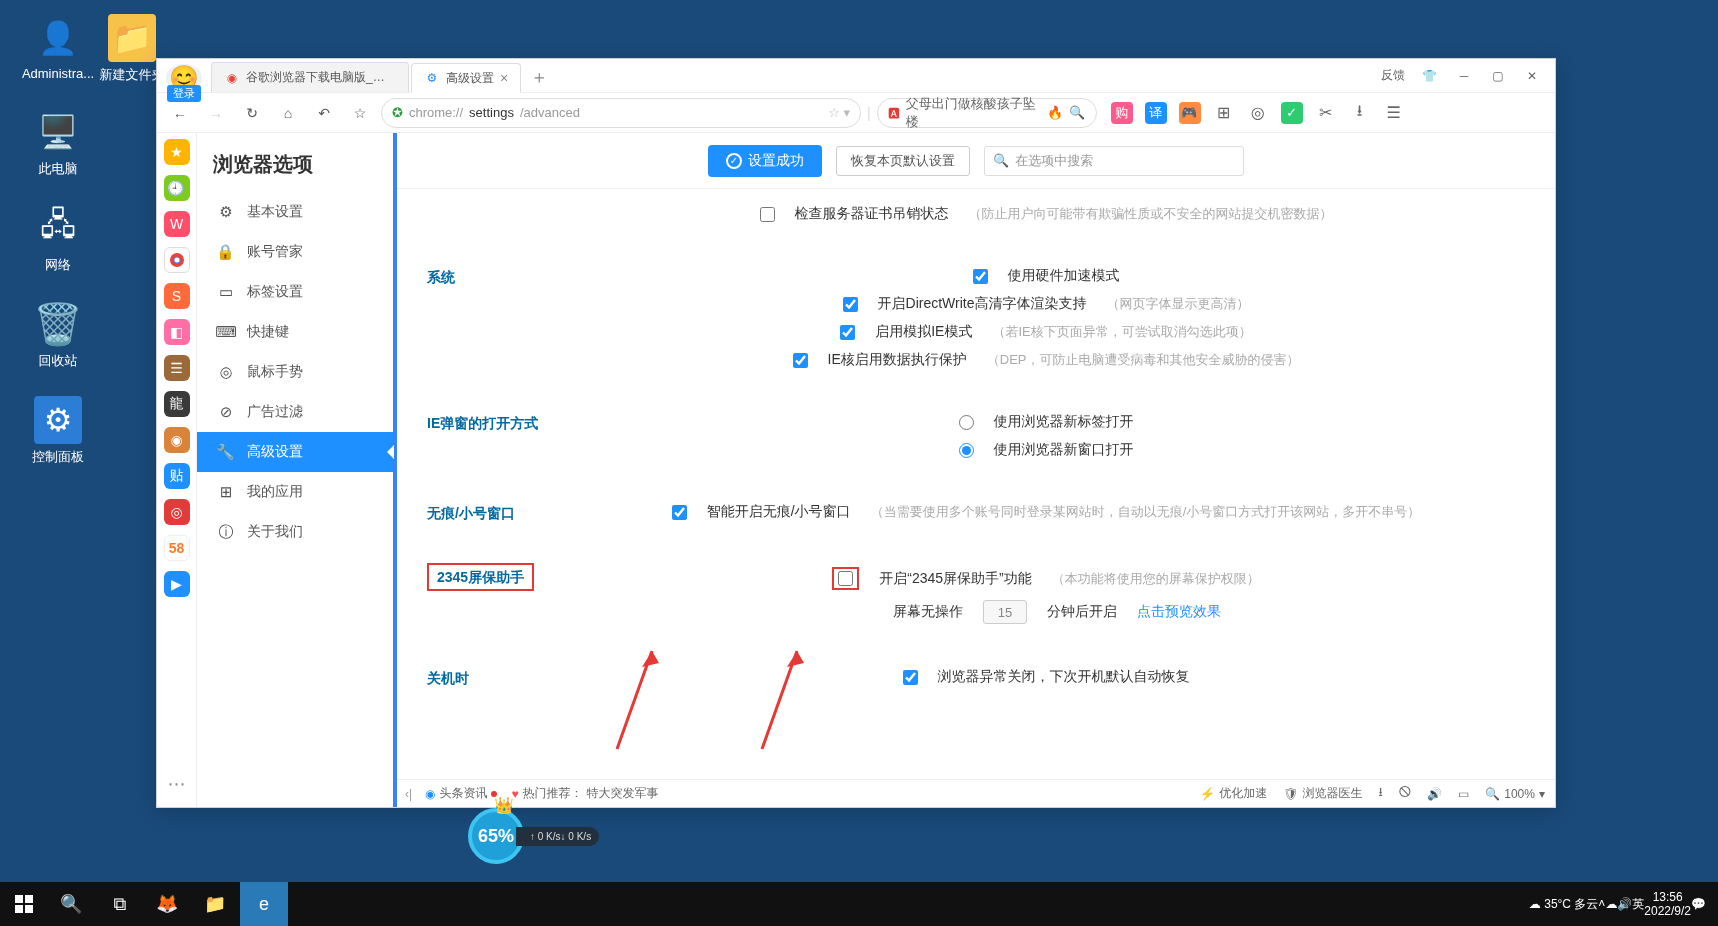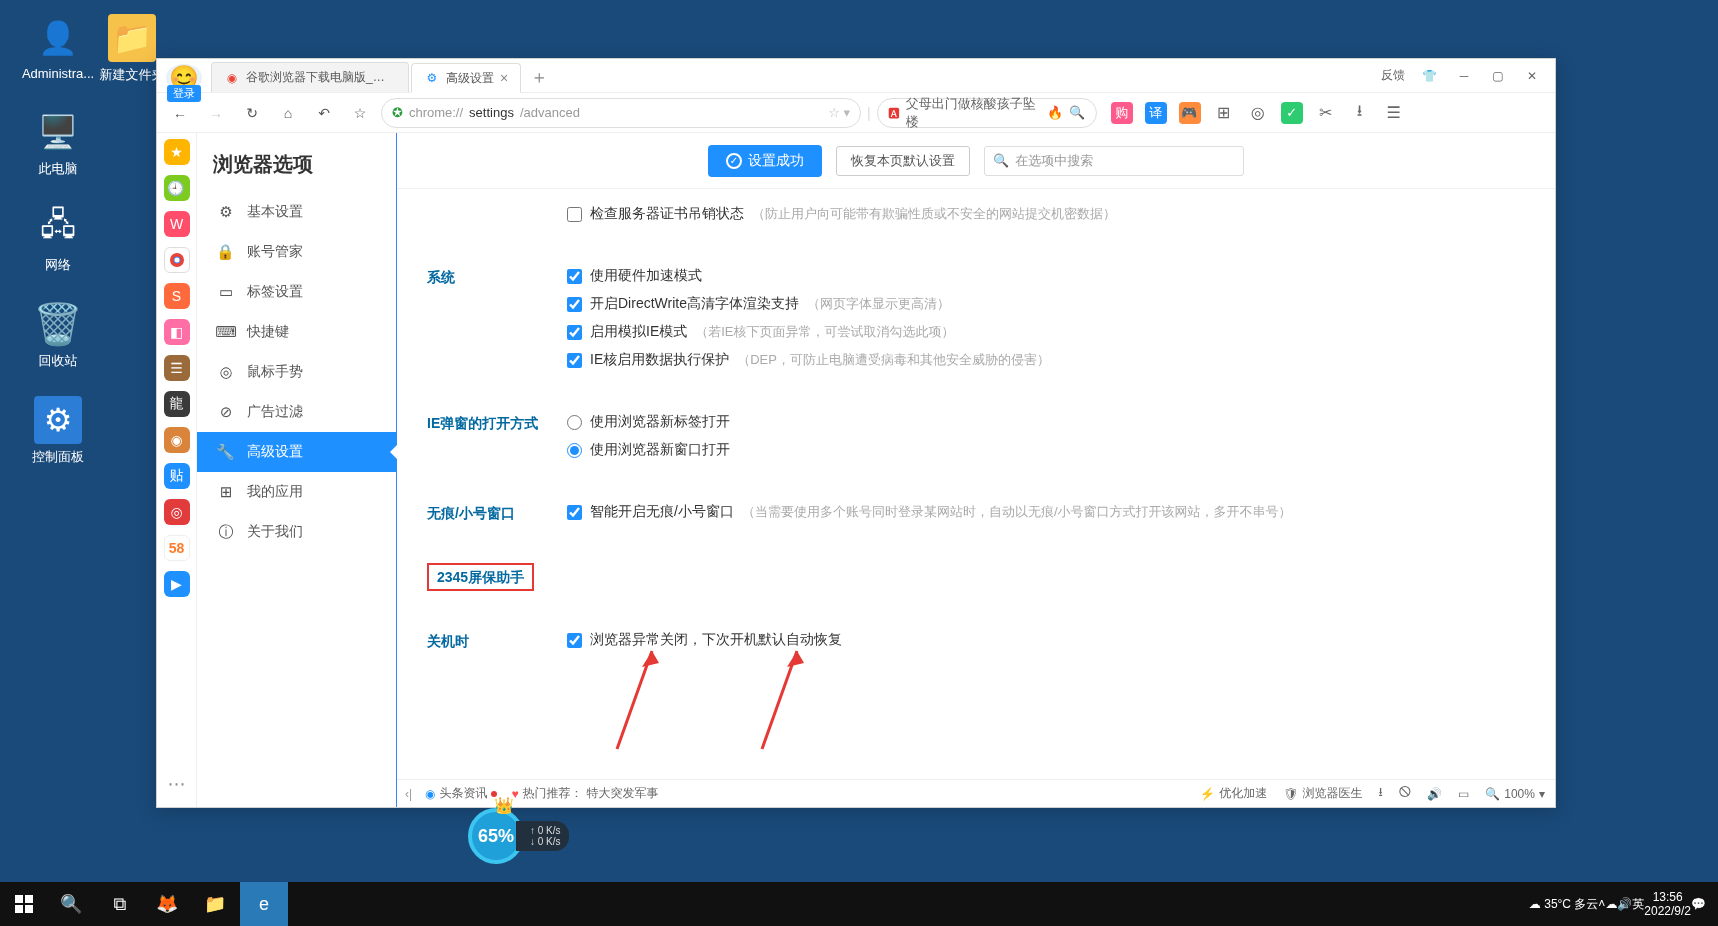--- a/index.html
+++ b/index.html
@@ -37,57 +37,57 @@
 .tb-search .flame { color:#ff6a00; }
 .tb-icons { display:flex; align-items:center; gap:12px; padding:0 8px; }
 .tb-icons .ti { width:22px; height:22px; border-radius:4px; display:flex; align-items:center; justify-content:center; font-size:13px; color:#fff; cursor:pointer; }
 .tb-icons .ti.plain { color:#666; background:transparent; font-size:16px; }
 
 .body { flex:1; display:flex; min-height:0; }
 .sidebar-mini { width:40px; background:#fff; border-right:1px solid #eee; display:flex; flex-direction:column; align-items:center; padding-top:6px; gap:10px; position:relative; }
 .sidebar-mini .mi { width:26px; height:26px; border-radius:6px; display:flex; align-items:center; justify-content:center; font-size:14px; color:#fff; cursor:pointer; }
 .sidebar-mini .more { position:absolute; bottom:12px; color:#888; font-size:18px; cursor:pointer; }
 
-.settings-nav { width:200px; border-right:1px solid #3b82f6; background:#fff; }
+.settings-nav { width:200px; border-right:4px solid #3b82f6; background:#fff; }
 .settings-nav h2 { font-size:20px; font-weight:600; padding:18px 16px 14px; color:#333; }
 .settings-nav .nav-item { height:40px; display:flex; align-items:center; gap:12px; padding:0 20px; color:#555; font-size:14px; cursor:pointer; }
 .settings-nav .nav-item.active { background:#1e90ff; color:#fff; position:relative; }
 .settings-nav .nav-item.active::after { content:""; position:absolute; right:-1px; top:50%; transform:translateY(-50%); border:7px solid transparent; border-right-color:#fff; }
 .settings-nav .nav-item .nicon { width:18px; display:flex; align-items:center; justify-content:center; font-size:15px; }
 
 .content { flex:1; display:flex; flex-direction:column; min-width:0; }
 .content-header { height:56px; display:flex; align-items:center; justify-content:center; gap:14px; border-bottom:1px solid #f0f0f0; position:relative; }
 .btn-success { background:#1e90ff; color:#fff; height:32px; padding:0 18px; border-radius:4px; display:flex; align-items:center; gap:6px; font-size:14px; }
 .btn-success .chk { width:16px;height:16px;border:2px solid #fff;border-radius:50%;display:flex;align-items:center;justify-content:center;font-size:10px; }
 .btn-restore { height:30px; border:1px solid #ccc; padding:0 14px; border-radius:3px; color:#555; background:#fff; font-size:13px; cursor:pointer; }
 .search-box { width:260px; height:30px; border:1px solid #ddd; border-radius:3px; display:flex; align-items:center; padding:0 8px; gap:6px; color:#999; font-size:13px; }
 
 .content-body { flex:1; overflow:auto; padding:16px 30px 30px; position:relative; }
 .section { display:flex; padding:22px 0; border-bottom:none; }
 .section .label { width:140px; font-size:14px; color:#0369a1; font-weight:600; padding-top:2px; }
 .section .opts { flex:1; display:flex; flex-direction:column; gap:10px; font-size:14px; color:#333; }
-.opt-row { display:flex; align-items:center; gap:8px; }
+.opt-row { display:flex; align-items:center; gap:20px;justify-content:center; }
 .opt-row .hint { color:#aaa; font-size:13px; }
 .opt-row a { color:#1e90ff; text-decoration:none; cursor:pointer; }
 input[type=checkbox], input[type=radio] { width:15px; height:15px; accent-color:#1e90ff; cursor:pointer; }
 .num-input { width:44px; height:24px; border:1px solid #ccc; border-radius:3px; text-align:center; font-size:13px; background:#f7f7f7; color:#888; }
 .red-box { border:2px solid #e53935; padding:4px 8px; }
 .red-arrow { position:absolute; width:80px; height:120px; pointer-events:none; }
 .red-arrow svg { width:100%; height:100%; }
 
 .footer { height:28px; border-top:1px solid #eee; display:flex; align-items:center; padding:0 10px; gap:14px; font-size:12px; color:#666; }
 .footer .left { display:flex; align-items:center; gap:14px; }
 .footer .right { margin-left:auto; display:flex; align-items:center; gap:16px; }
 .footer .fi { display:flex; align-items:center; gap:4px; cursor:pointer; }
 .footer .collapse { position:absolute; left:8px; color:#999; cursor:pointer; }
 
 
 .float-widget { position:absolute; left:468px; top:808px; display:flex; align-items:center; }
 .float-widget .circ { width:56px; height:56px; border-radius:50%; background:#1fa0d8; color:#fff; display:flex; align-items:center; justify-content:center; font-size:18px; font-weight:600; border:4px solid #3bc5f0; }
-.float-widget .net { background:#22303d; color:#ddd; font-size:10px; padding:4px 8px; border-radius:0 14px 14px 0; display:flex; flex-direction:column; gap:0; margin-left:-8px; padding-left:14px; }
+.float-widget .net { background:#22303d; color:#ddd; font-size:10px; padding:4px 8px; border-radius:0 14px 14px 0; display:flex; gap:0; margin-left:-8px; padding-left:14px; }
 .float-widget .crown { position:absolute; top:-12px; left:26px; font-size:16px; color:#ffcc33; }
 
 
 .taskbar { position:absolute; left:0; bottom:0; width:100%; height:44px; background:#111; display:flex; align-items:center; color:#fff; font-size:12px; }
 .taskbar .tb-ic { width:48px; height:44px; display:flex; align-items:center; justify-content:center; cursor:pointer; font-size:18px; }
 .taskbar .tray { margin-left:auto; display:flex; align-items:center; gap:0; padding:0 12px; }
 .taskbar .clock { text-align:center; line-height:1.2; font-size:12px; }
 </style>
 </head>
 <body>
@@ -313,20 +313,35 @@
             <div class="opt-row">
                 <input type="checkbox" checked="" style="">
                 <span>智能开启无痕/小号窗口</span>
                 <span class="hint">（当需要使用多个账号同时登录某网站时，自动以无痕/小号窗口方式打开该网站，多开不串号）</span>
               </div>
           </div>
         </div>
 
         <div class="section">
           <div class="label"><span class="red-box">2345屏保助手</span></div>
+          <div class="opts">
+            <div class="opt-row">
+              <span class="red-box" style="padding:2px 4px;display:inline-flex;align-items:center">
+                  <input type="checkbox" style="">
+                </span>
+              <span>开启“2345屏保助手”功能</span>
+              <span class="hint">（本功能将使用您的屏幕保护权限）</span>
+            </div>
+            <div class="opt-row" style="padding-left:22px">
+              <span>屏幕无操作</span>
+              <input class="num-input" disabled="" value="15" style="">
+              <span>分钟后开启</span>
+              <a>点击预览效果</a>
+            </div>
+          </div>
         </div>
 
         <div class="red-arrow" style="left:200px;top:450px"><svg viewBox="0 0 80 120">
               <line x1="20" y1="110" x2="55" y2="12" stroke="#e53935" stroke-width="3"></line>
               <polygon points="55,12 45,28 62,24" fill="#e53935"></polygon>
             </svg></div>
         <div class="red-arrow" style="left:345px;top:450px"><svg viewBox="0 0 80 120">
               <line x1="20" y1="110" x2="55" y2="12" stroke="#e53935" stroke-width="3"></line>
               <polygon points="55,12 45,28 62,24" fill="#e53935"></polygon>
             </svg></div>

